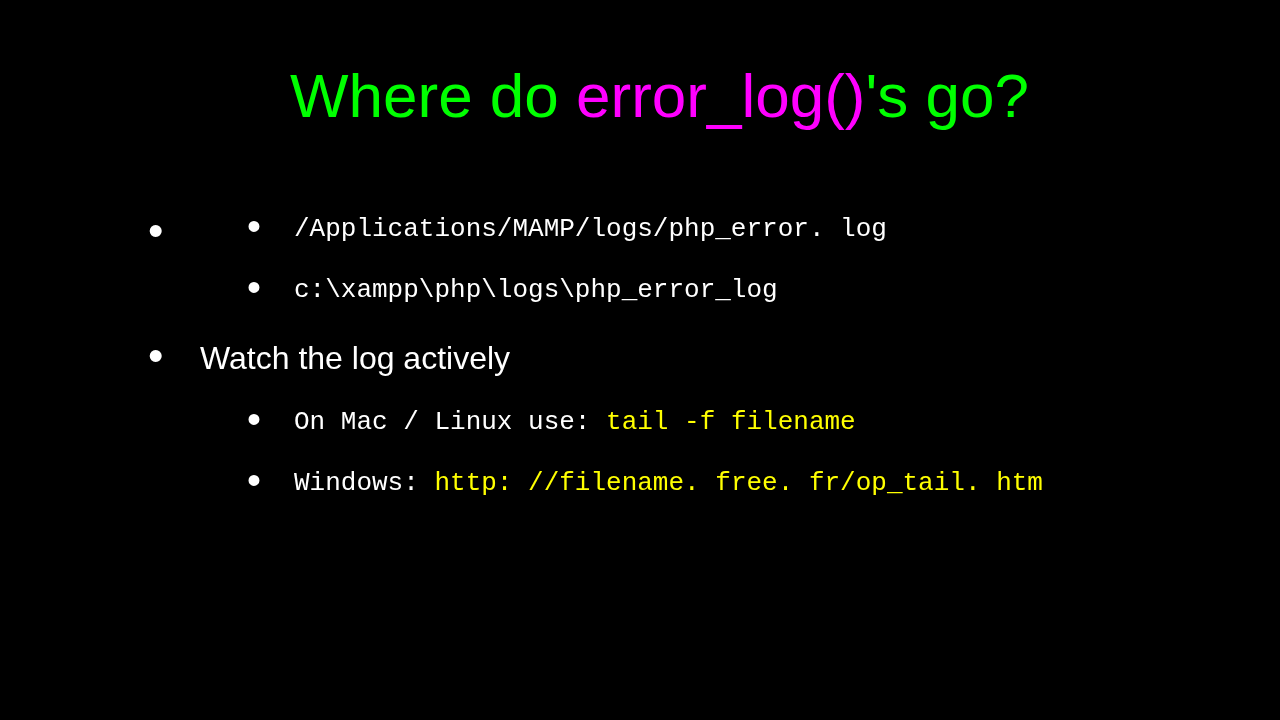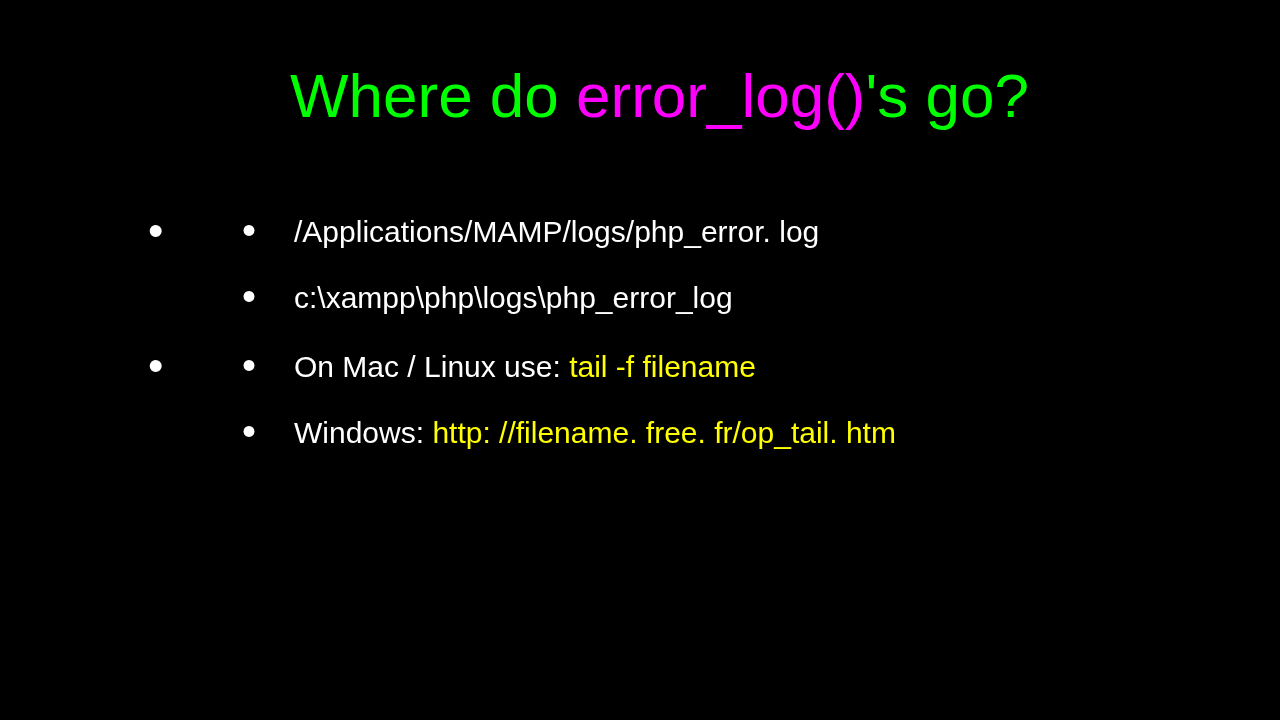--- a/index.html
+++ b/index.html
@@ -58,24 +58,25 @@
     color: #ffffff;
   }
   ul.lvl2 {
     list-style: none;
     padding: 0;
     margin: 28px 0 0 0;
   }
   ul.lvl2 > li {
     position: relative;
     padding-left: 60px;
-    font-size: 30px;
+    font-size: 26px;
     line-height: 1.25;
     margin-bottom: 28px;
     margin-left: 34px;
+    font-family: Liberation Mono, monospace;
   }
   ul.lvl2 > li::before {
     content: "•";
     position: absolute;
     left: 8px;
     top: -8px;
     font-size: 40px;
     color: #ffffff;
   }
   .yellow { color: #ffff00; }
@@ -98,20 +99,21 @@
             <span>/Applications/MAMP/logs/php_error. log</span>
           </li>
           <li>
             <span>c:\xampp\php\logs\php_error_log</span>
           </li>
         </ul>
       </li>
 
 
       <li>
+        <span>Watch the log actively</span>
         <ul class="lvl2">
           <li>
             <span>On Mac / Linux use:  </span><span class="yellow">tail -f filename</span>
           </li>
           <li>
             <span>Windows:  </span><span class="yellow">http: //filename. free. fr/op_tail. htm</span>
           </li>
         </ul>
       </li>
 

